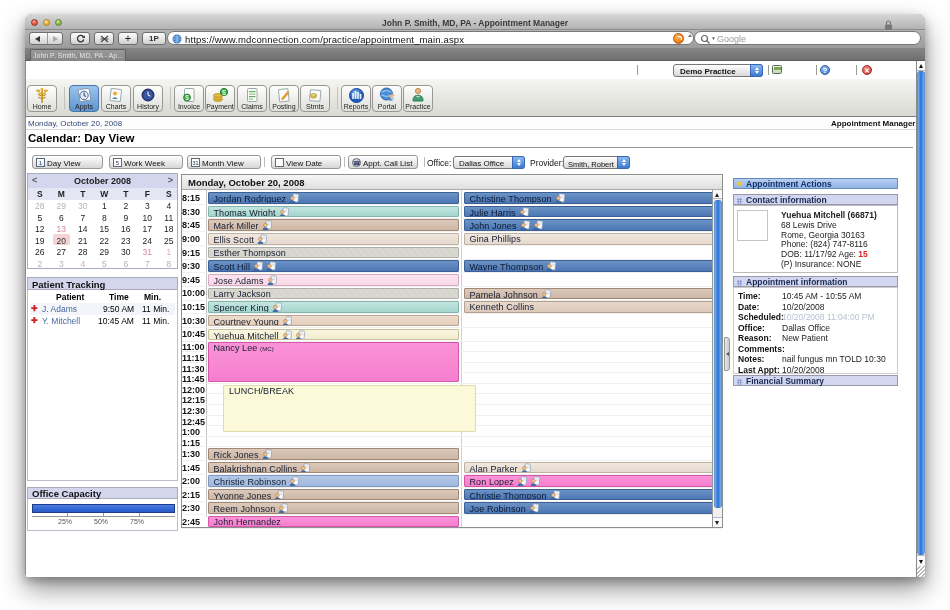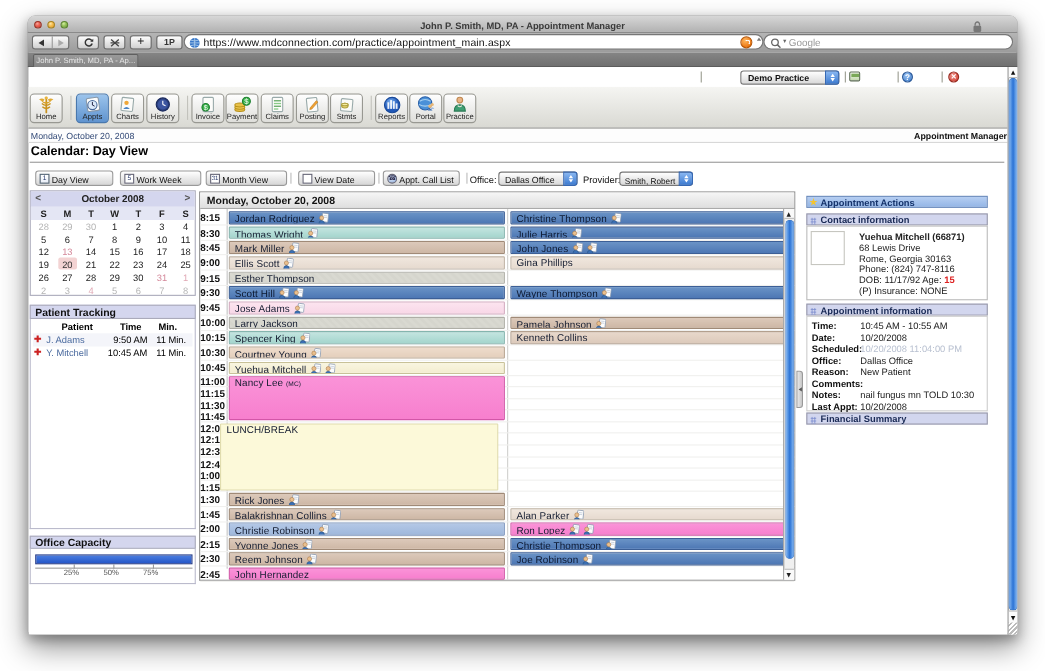--- a/index.html
+++ b/index.html
@@ -620,21 +620,21 @@
           </svg><svg class="mi" width="10" height="11" viewBox="0 0 10 11" style="vertical-align:-2px;margin-left:3px">
             <g transform="rotate(7 6 5)">
               <rect x="3.8" y="0.9" width="5.6" height="7.8" rx="0.7" fill="#fdfdfd" stroke="#8a9ab0" stroke-width="0.7"></rect>
               <line x1="5" y1="3" x2="8.4" y2="3" stroke="#b8c4d4" stroke-width="0.6"></line>
               <line x1="5" y1="4.6" x2="8.4" y2="4.6" stroke="#b8c4d4" stroke-width="0.6"></line>
             </g>
             <path d="M0.8 10.9 Q0.8 7.4 3.4 7.4 Q6 7.4 6 10.9 Z" fill="#3a6fb5" stroke="#28527e" stroke-width="0.5"></path>
             <circle cx="3.4" cy="5.1" r="1.9" fill="#eac08e" stroke="#a87848" stroke-width="0.5"></circle>
           </svg></div>
 <div class="bar bL hotpink" style="top:167.1px;height:40.4px;line-height:10px">Nancy Lee <span style="font-size:6px;vertical-align:.5px">(MC)</span></div>
-<div class="bar bL lunch" style="left:18px;width:253px;top:209.9px;height:61px;line-height:11px;padding-left:5px">LUNCH/BREAK</div>
+<div class="bar bL lunch" style="left:41px;width:253px;top:209.9px;height:47px;line-height:11px;padding-left:5px">LUNCH/BREAK</div>
 <div class="bar bL tan" style="top:273.2px">Rick Jones<svg class="mi" width="10" height="11" viewBox="0 0 10 11" style="vertical-align:-2px;margin-left:3px">
             <g transform="rotate(7 6 5)">
               <rect x="3.8" y="0.9" width="5.6" height="7.8" rx="0.7" fill="#fdfdfd" stroke="#8a9ab0" stroke-width="0.7"></rect>
               <line x1="5" y1="3" x2="8.4" y2="3" stroke="#b8c4d4" stroke-width="0.6"></line>
               <line x1="5" y1="4.6" x2="8.4" y2="4.6" stroke="#b8c4d4" stroke-width="0.6"></line>
             </g>
             <path d="M0.8 10.9 Q0.8 7.4 3.4 7.4 Q6 7.4 6 10.9 Z" fill="#3a6fb5" stroke="#28527e" stroke-width="0.5"></path>
             <circle cx="3.4" cy="5.1" r="1.9" fill="#eac08e" stroke="#a87848" stroke-width="0.5"></circle>
           </svg></div>
 <div class="bar bL tan" style="top:286.7px">Balakrishnan Collins<svg class="mi" width="10" height="11" viewBox="0 0 10 11" style="vertical-align:-2px;margin-left:3px">

